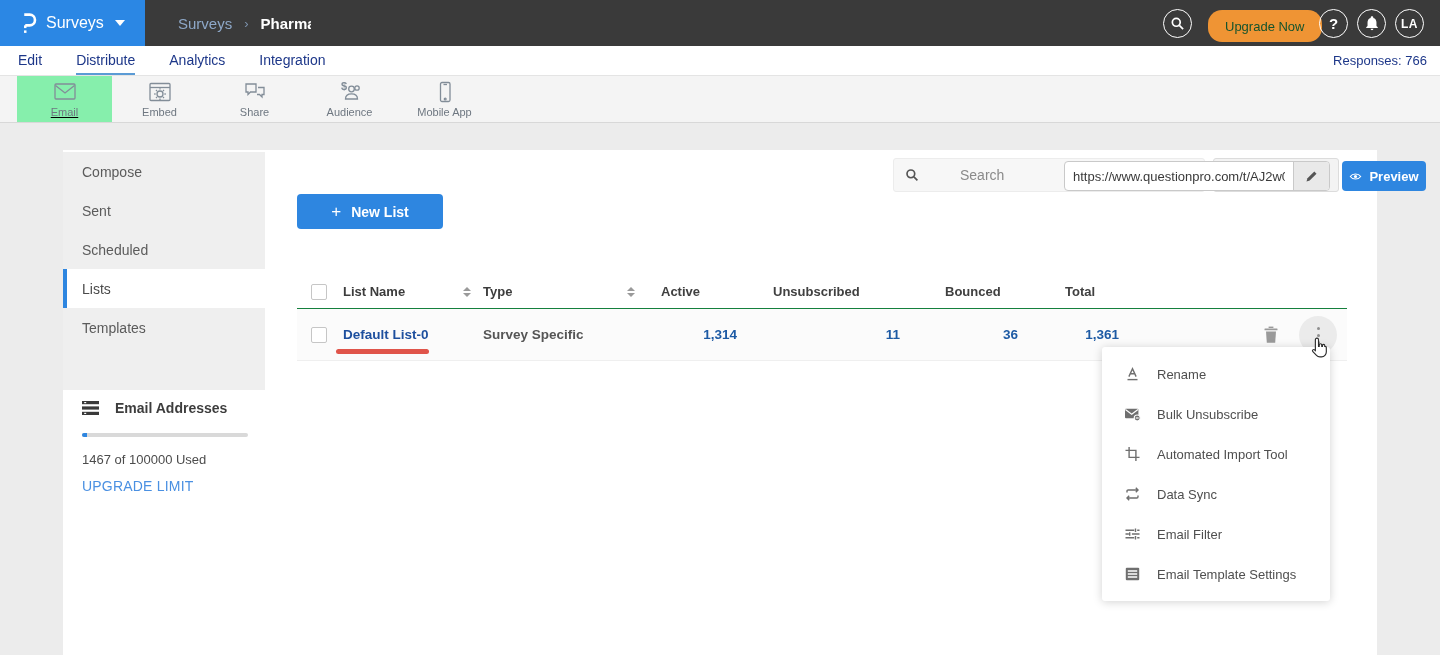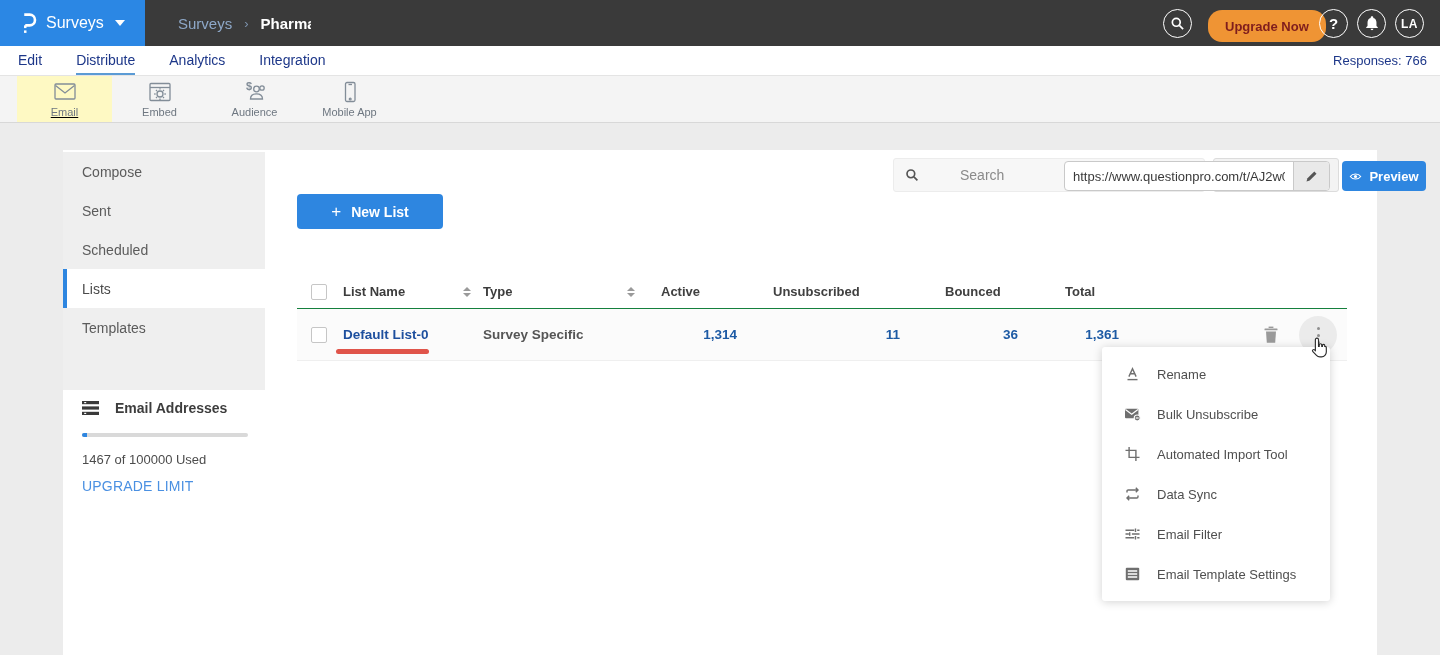--- a/index.html
+++ b/index.html
@@ -17,34 +17,34 @@
   .logo-caret { width:0; height:0; border-left:5px solid transparent; border-right:5px solid transparent; border-top:6px solid #fff; margin-left:2px; }
   .crumbs { position:absolute; left:178px; top:0; height:46px; display:flex; align-items:center; gap:12px; }
   .crumb-root { color:#8ea8c8; font-size:15px; cursor:pointer; }
   .crumb-sep { color:#7d93ad; font-size:13px; }
   .crumb-current { color:#fff; font-weight:700; font-size:15px; width:50px; overflow:hidden; white-space:nowrap; }
   .tb-circle { position:absolute; top:9px; width:29px; height:29px; border:1.5px solid #fff; border-radius:50%;
     display:flex; align-items:center; justify-content:center; color:#fff; cursor:pointer; }
   .tb-search { left:1163px; } .tb-help { left:1319px; font-size:15px; font-weight:700; }
   .tb-bell { left:1357px; } .tb-avatar { left:1395px; font-size:12px; font-weight:700; letter-spacing:.5px; }
   .upgrade-btn { position:absolute; left:1208px; top:10px; height:27px; padding:16px 17px; background:#ef9434;
-    border-radius:14px; color:#7f1d1d; font-size:13px; font-weight:700; display:flex; align-items:center; cursor:pointer; }
+    border-radius:14px; color:#14532d; font-size:13px; font-weight:400; display:flex; align-items:center; cursor:pointer; }
   
   .tabbar { position:absolute; left:0; top:46px; width:1440px; height:30px; background:#fff; border-bottom:1px solid #e4e4e4; z-index:9; }
   .tabs { display:flex; padding-left:18px; height:29px; }
   .tab { margin-right:34px; font-size:14px; font-weight:500; color:#1d3789; display:flex; align-items:center;
     border-bottom:2px solid transparent; cursor:pointer; }
   .tab.active { border-bottom-color:#5b9bd5; }
   .responses { position:absolute; right:13px; top:0; height:29px; display:flex; align-items:center;
     color:#1d3789; font-size:13px; font-weight:500; }
   
   .toolbar { position:absolute; left:0; top:76px; width:1440px; height:47px; background:#f4f4f4; border-bottom:1px solid #d8d8d8; z-index:8; }
   .tools { display:flex; padding-left:17px; height:46px; }
   .tool { width:95px; display:flex; flex-direction:column; align-items:center; justify-content:center; gap:3px; cursor:pointer; }
-  .tool.active { background:#fef9c3;text-decoration:underline; }
+  .tool.active { background:#86efac;text-decoration:underline; }
   .tool svg { stroke:#828d98; fill:none; stroke-width:1.3; }
   .tool-label { font-size:11px; color:#6e7781; }
   .url-box { position:absolute; left:1064px; top:85px; width:266px; height:30px; background:#fff;
     border:1px solid #c9c9c9; border-radius:4px; display:flex; overflow:hidden; }
   .url-input { flex:1; min-width:0; border:none; outline:none; background:transparent; font-size:13px; color:#3a3a3a;
     padding:0 8px; font-family:"Liberation Sans", sans-serif; }
   .url-edit { width:36px; background:#e9e9e9; border-left:1px solid #c9c9c9; display:flex; align-items:center; justify-content:center; cursor:pointer; }
   .preview-btn { position:absolute; left:1342px; top:85px; width:84px; height:30px; background:#2e86e0; border-radius:4px;
     color:#fff; font-size:13px; font-weight:700; display:flex; align-items:center; justify-content:center; gap:7px; cursor:pointer; }
   
@@ -183,20 +183,29 @@
               <path d="M3 6.5h20"></path>
               <circle cx="13" cy="13" r="3"></circle>
               <path d="M13 8.6v-1.4M13 19v-1.4M8.6 13H7.2M18.8 13h-1.4M10 10l-1-1M16 16l1 1M10 16l-1 1M16 10l1-1"></path>
             </svg>
         </span>
         <span class="tool-label">Embed</span>
       </div>
       <div class="tool">
         <span style="display:flex;">
           <svg width="26" height="22" viewBox="0 0 26 22">
+              <path d="M4 3h10v8H8.5L6 13.5V11H4z"></path>
+              <path d="M16 6.5h6v7h-2v2.5l-2.5-2.5H15"></path>
+            </svg>
+        </span>
+        <span class="tool-label">Share</span>
+      </div>
+      <div class="tool">
+        <span style="display:flex;">
+          <svg width="26" height="22" viewBox="0 0 26 22">
               <text x="4" y="9" font-size="11" font-weight="bold" fill="#828d98" stroke="none" font-family="Liberation Sans, sans-serif">$</text>
               <circle cx="14.5" cy="8" r="2.8"></circle>
               <circle cx="20" cy="7" r="2.2"></circle>
               <path d="M8.5 18c0-3.4 2.6-5.2 6-5.2s6 1.8 6 5.2z"></path>
             </svg>
         </span>
         <span class="tool-label">Audience</span>
       </div>
       <div class="tool">
         <span style="display:flex;">

